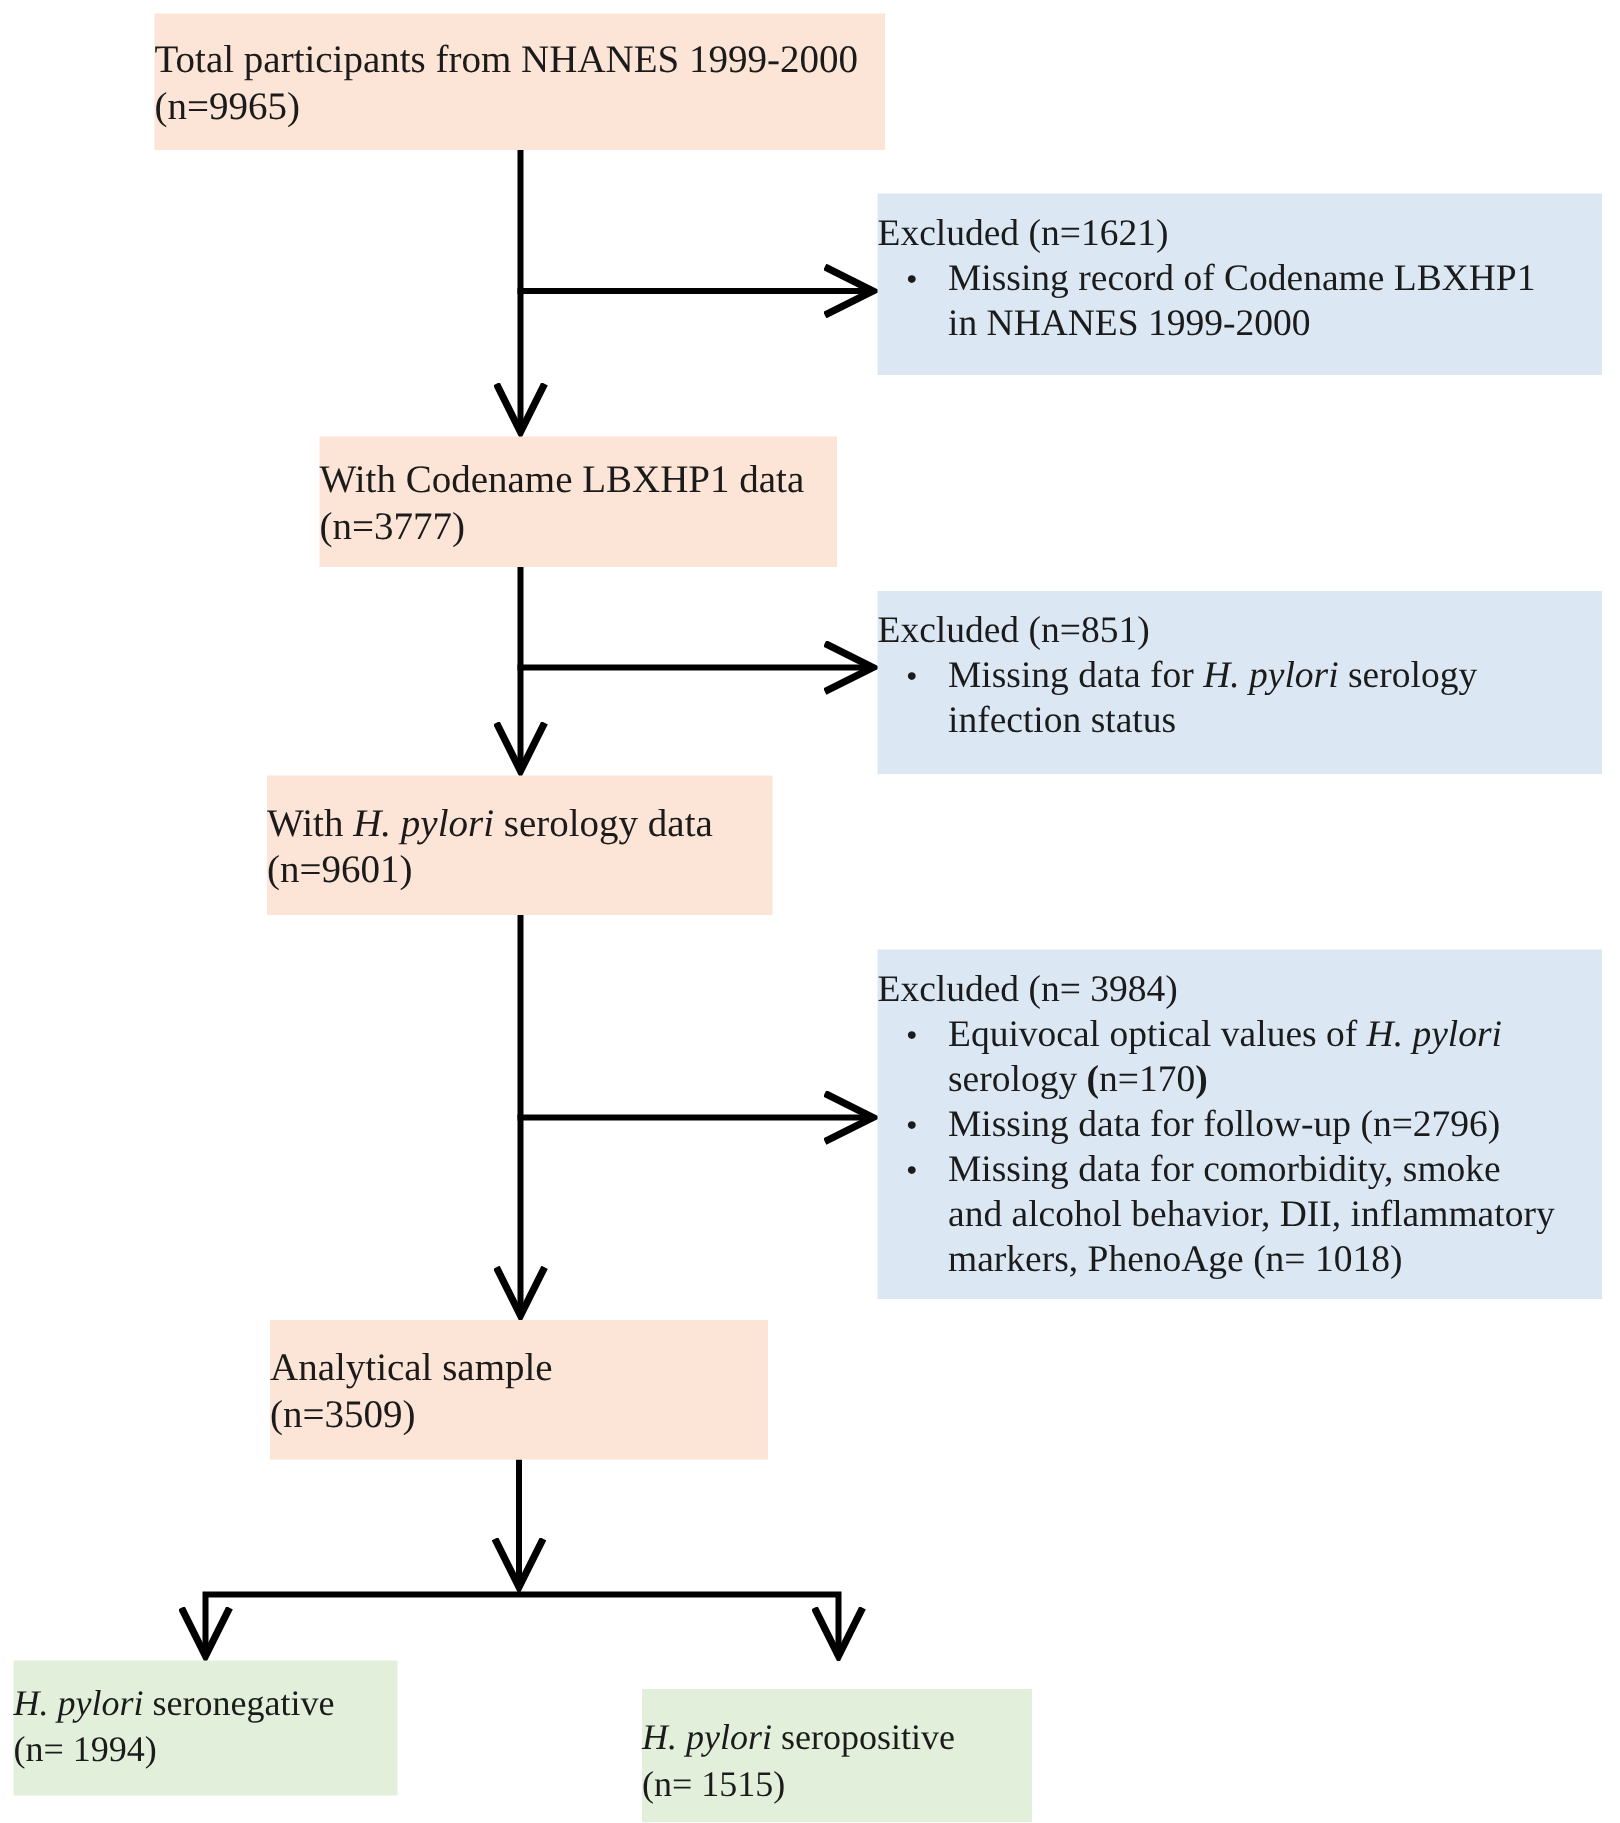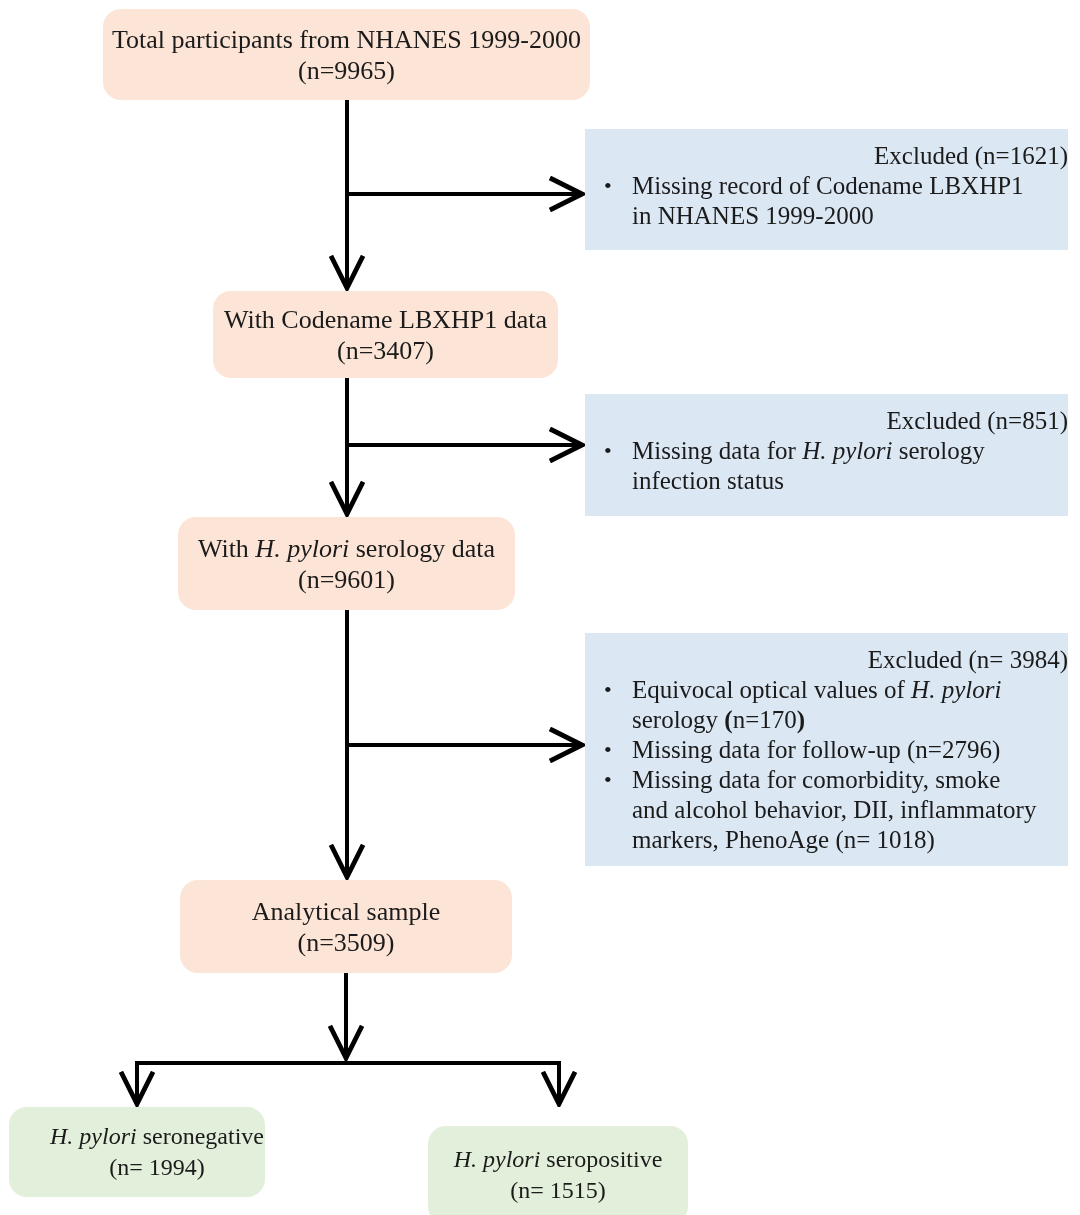--- a/index.html
+++ b/index.html
@@ -8,28 +8,27 @@
     width: 1080px;
     height: 1215px;
     background: #ffffff;
     font-family: "Liberation Serif", "DejaVu Serif", serif;
     color: #1b1b1b;
     overflow: hidden;
   }
   .box { position: absolute; box-sizing: border-box; }
   .center-box {
     display: flex; flex-direction: column;
-    justify-content: center; align-items: center;
+    justify-content: center; align-items: flex-start;
     text-align: center;
-    border-radius: 18px;
   }
   .cohort  { font-size: 26px; line-height: 31px; }
   .outcome { font-size: 24px; line-height: 31px; }
   .excluded { font-size: 25px; line-height: 30px; padding: 12px 0; }
-  .excluded .title { text-align: right; }
+  .excluded .title { text-align: left; }
   .bullet { display: flex; align-items: flex-start; margin-right: 12px; }
   .bullet .marker {
     flex: none; width: 47px; padding-left: 19px;
     box-sizing: border-box; font-size: 22px;
   }
   .bullet .btext { flex: 1; }
   svg.arrows { position: absolute; left: 0; top: 0; }
 </style>
 </head>
 <body>
@@ -67,21 +66,21 @@
           <div class="btext">
             <div><span>Missing record of Codename LBXHP1</span></div>
             <div><span>in NHANES 1999-2000</span></div>
           </div>
         </div>
       </div>
   </div>
 
   <div class="box center-box cohort" style="left: 175px; top: 291px; width: 345px; height: 87px; background: rgb(252, 228, 214); margin-left: 38px;">
       <div><span>With Codename LBXHP1 data</span></div>
-      <div><span>(n=3407)</span></div>
+      <div><span>(n=3777)</span></div>
     </div>
 
   <div class="box excluded" style="left: 585px; top: 394px; width: 483px; height: 122px; background: rgb(219, 231, 243);">
     <div class="title"><span>Excluded (n=851)</span></div>
     <div>
         <div class="bullet">
           <span class="marker">•</span>
           <div class="btext">
             <div><span>Missing data for </span><span style="font-style: italic;">H. pylori</span><span> serology</span></div>
             <div><span>infection status</span></div>
@@ -120,21 +119,21 @@
           </div>
         </div>
       </div>
   </div>
 
   <div class="box center-box cohort" style="left: 180px; top: 880px; width: 332px; height: 93px; background: rgb(252, 228, 214);">
       <div><span>Analytical sample</span></div>
       <div><span>(n=3509)</span></div>
     </div>
 
-  <div class="box center-box outcome" style="left: 9px; top: 1107px; width: 256px; height: 90px; background: rgb(226, 239, 218); padding-left: 40px;">
+  <div class="box center-box outcome" style="left: 9px; top: 1107px; width: 256px; height: 90px; background: rgb(226, 239, 218);">
       <div><span style="font-style: italic;">H. pylori</span><span> seronegative</span></div>
       <div><span>(n= 1994)</span></div>
     </div>
 
   <div class="box center-box outcome" style="left: 428px; top: 1126px; width: 260px; height: 98px; background: rgb(226, 239, 218);">
       <div><span style="font-style: italic;">H. pylori</span><span> seropositive</span></div>
       <div><span>(n= 1515)</span></div>
     </div>
 
 </div>

